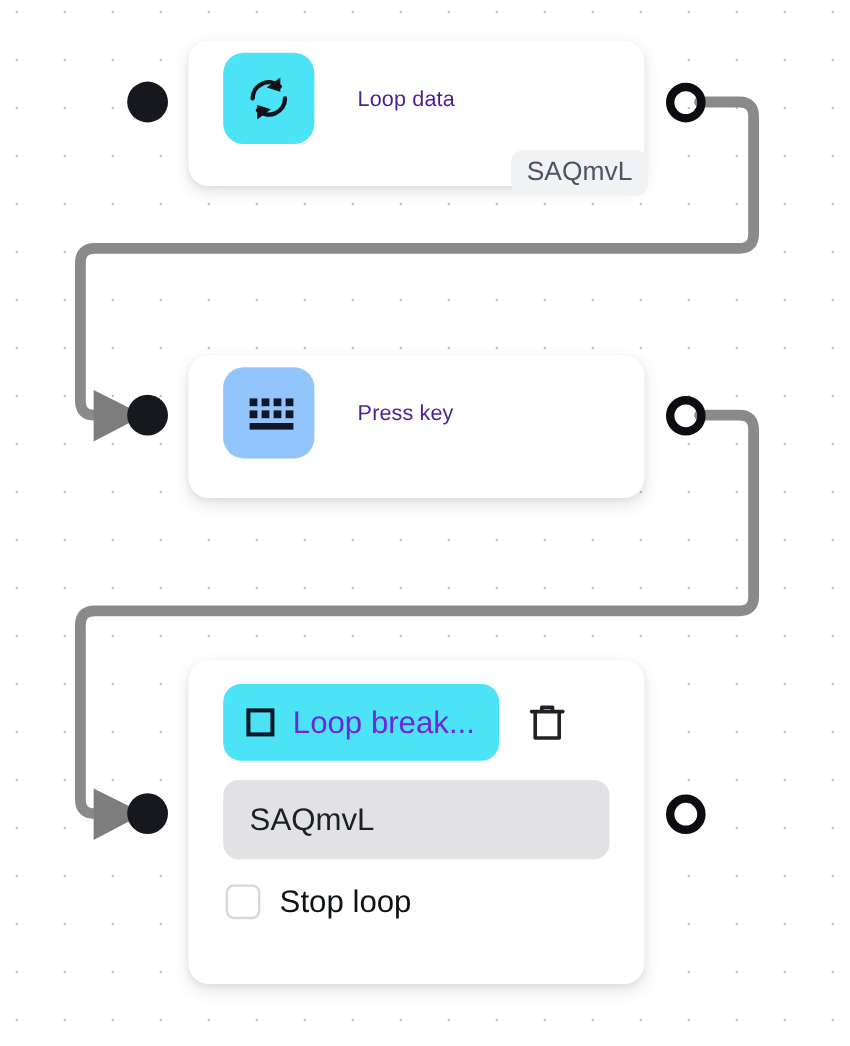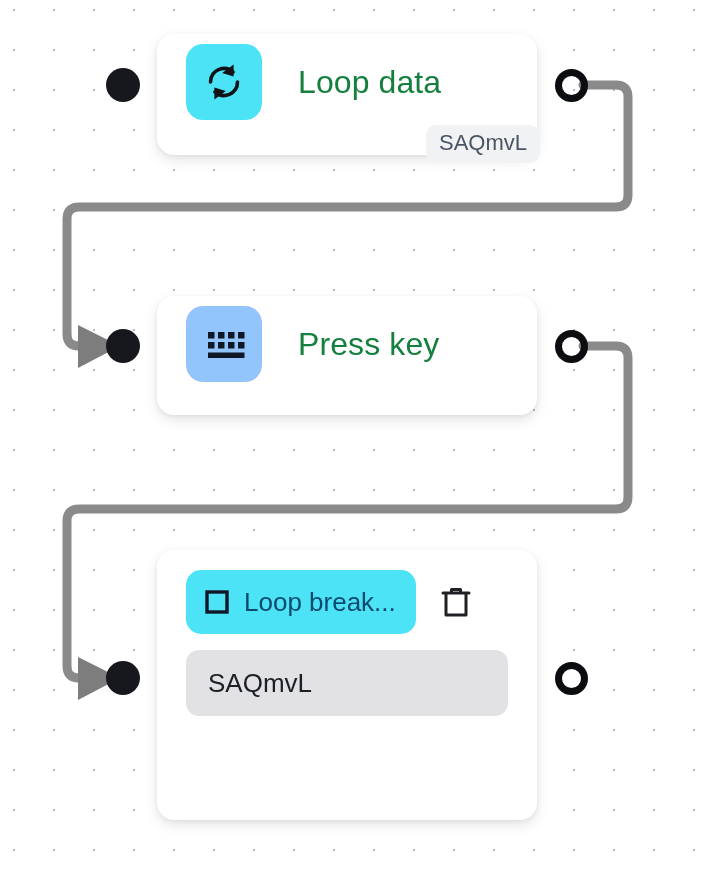--- a/index.html
+++ b/index.html
@@ -49,22 +49,22 @@
     border-radius: 17px;
     display: flex;
     align-items: center;
     justify-content: center;
     flex: none;
   }
   .tile-cyan { background: #4de3f7; }
   .tile-blue { background: #93c5fd; }
 
   .node-title {
-    font-size: 32px;
-    color: #15803d;
+    font-size: 18px;
+    color: #4c1d95;
     letter-spacing: 0.1px;
     white-space: nowrap;
   }
 
   
   .port {
     position: absolute;
     box-sizing: border-box;
   }
   .port-in {
@@ -97,21 +97,21 @@
     background: #4de3f7;
     border-radius: 15px;
     height: 64px;
     display: flex;
     align-items: center;
     padding: 0 20px 0 18px;
     box-sizing: border-box;
   }
   .chip-label {
     font-size: 26px;
-    color: #0c4a6e;
+    color: #6d28d9;
     margin-left: 14px;
     white-space: nowrap;
   }
   .trash-btn {
     width: 44px;
     height: 44px;
     display: flex;
     align-items: center;
     justify-content: center;
     margin-left: 18px;
@@ -222,17 +222,21 @@
           <path d="M11.5 8 V4.5 H20.5 V8" fill="none" stroke="#202124" stroke-width="3" stroke-linejoin="round"></path>
           <path d="M6 8 V30 H26 V8" fill="none" stroke="#202124" stroke-width="3" stroke-linejoin="round"></path>
         </svg>
       </div>
     </div>
 
     <div class="text-field" style="margin-left:29px; margin-right:29px;">
       <span class="text-field-value">SAQmvL</span>
     </div>
 
+    <div class="check-row" style="margin-left:31px;">
+      <div class="checkbox"></div>
+      <span class="check-label">Stop loop</span>
+    </div>
   </div>
   <div class="port port-in" style="left:106px; top:661px;"></div>
   <div class="port port-out" style="left:555px; top:662px;"></div>
 
 </div>
 
 </body></html>

